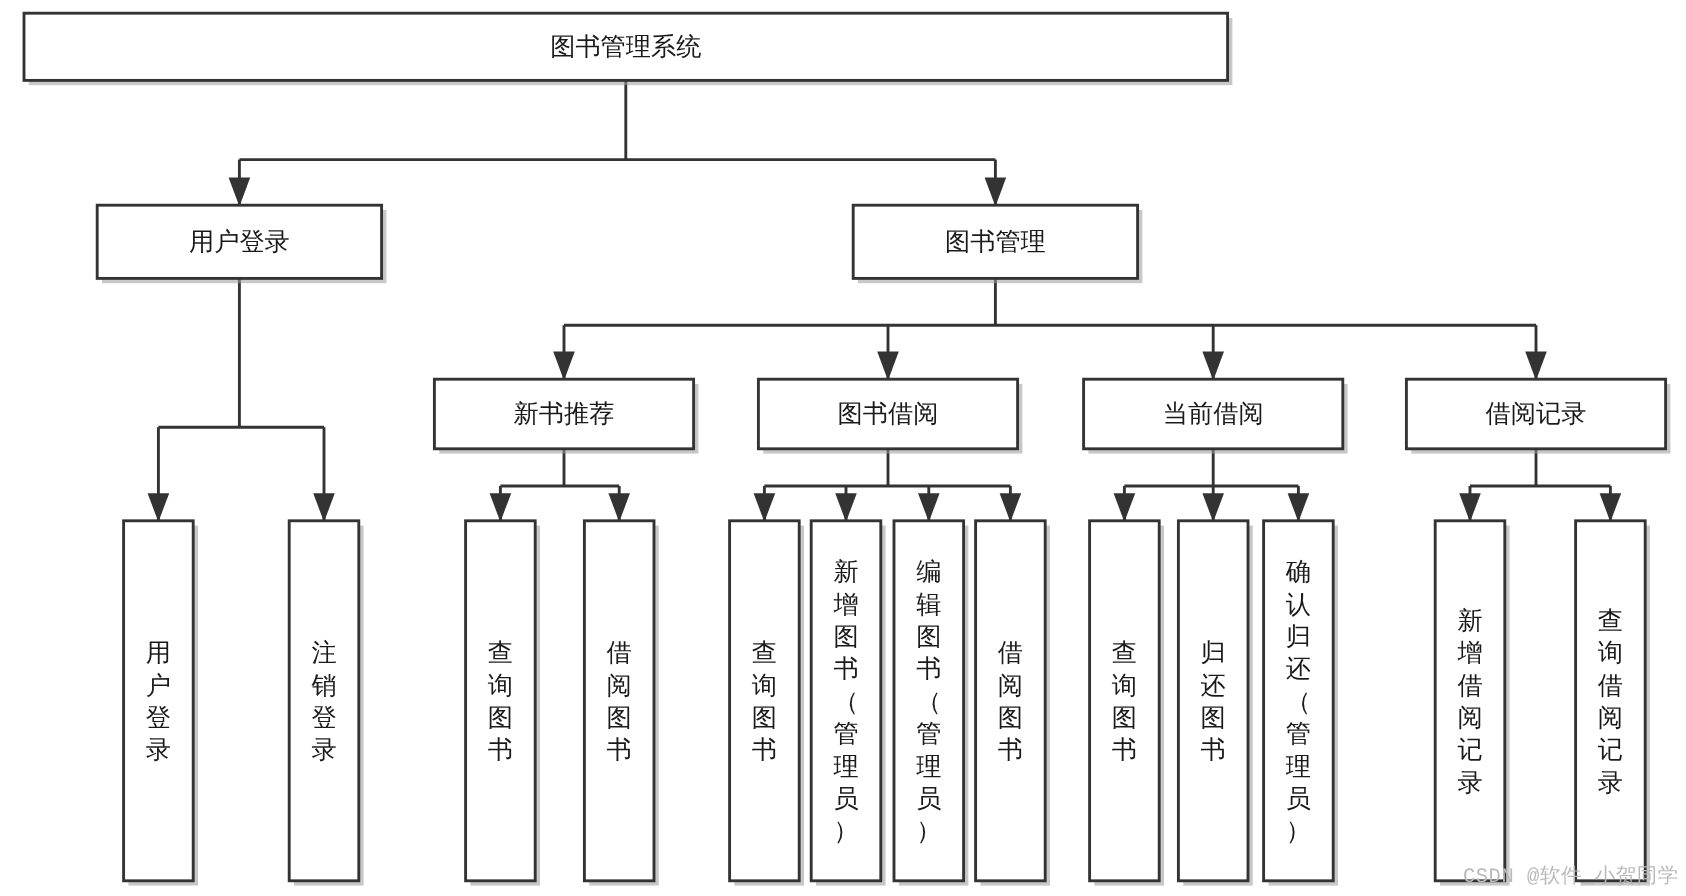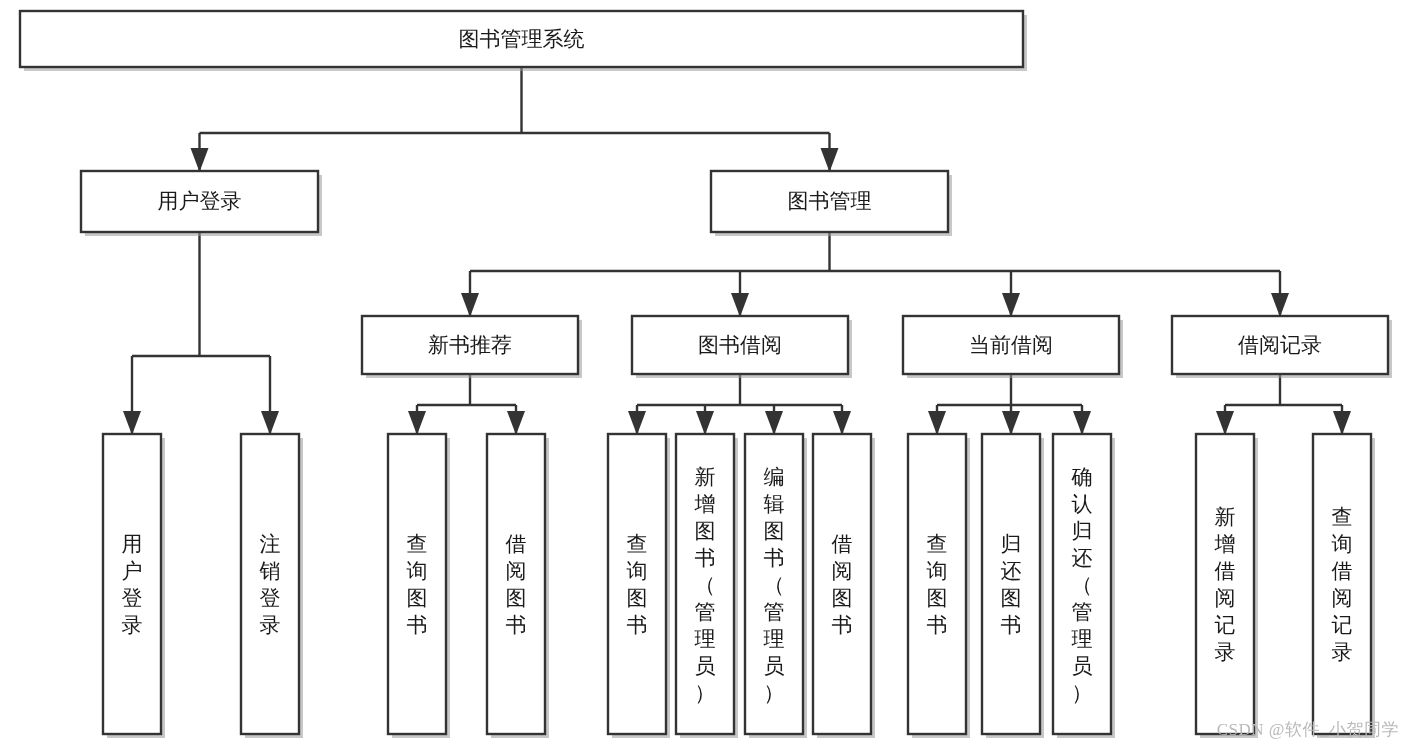--- a/index.html
+++ b/index.html
@@ -47,21 +47,21 @@
   .label-v {
     font-family: "Liberation Sans", "DejaVu Sans", sans-serif;
     font-size: 21px;
     fill: #1a1a1a;
     text-anchor: middle;
   }
   .watermark {
     position: absolute;
     right: 6px;
     bottom: 6px;
-    font-family: Liberation Serif, serif;
+    font-family: Liberation Mono, monospace;
     font-size: 17px;
     color: #b9b9b9;
     letter-spacing: 0.5px;
     white-space: nowrap;
     user-select: none;
   }
 </style>
 </head>
 <body>
 

